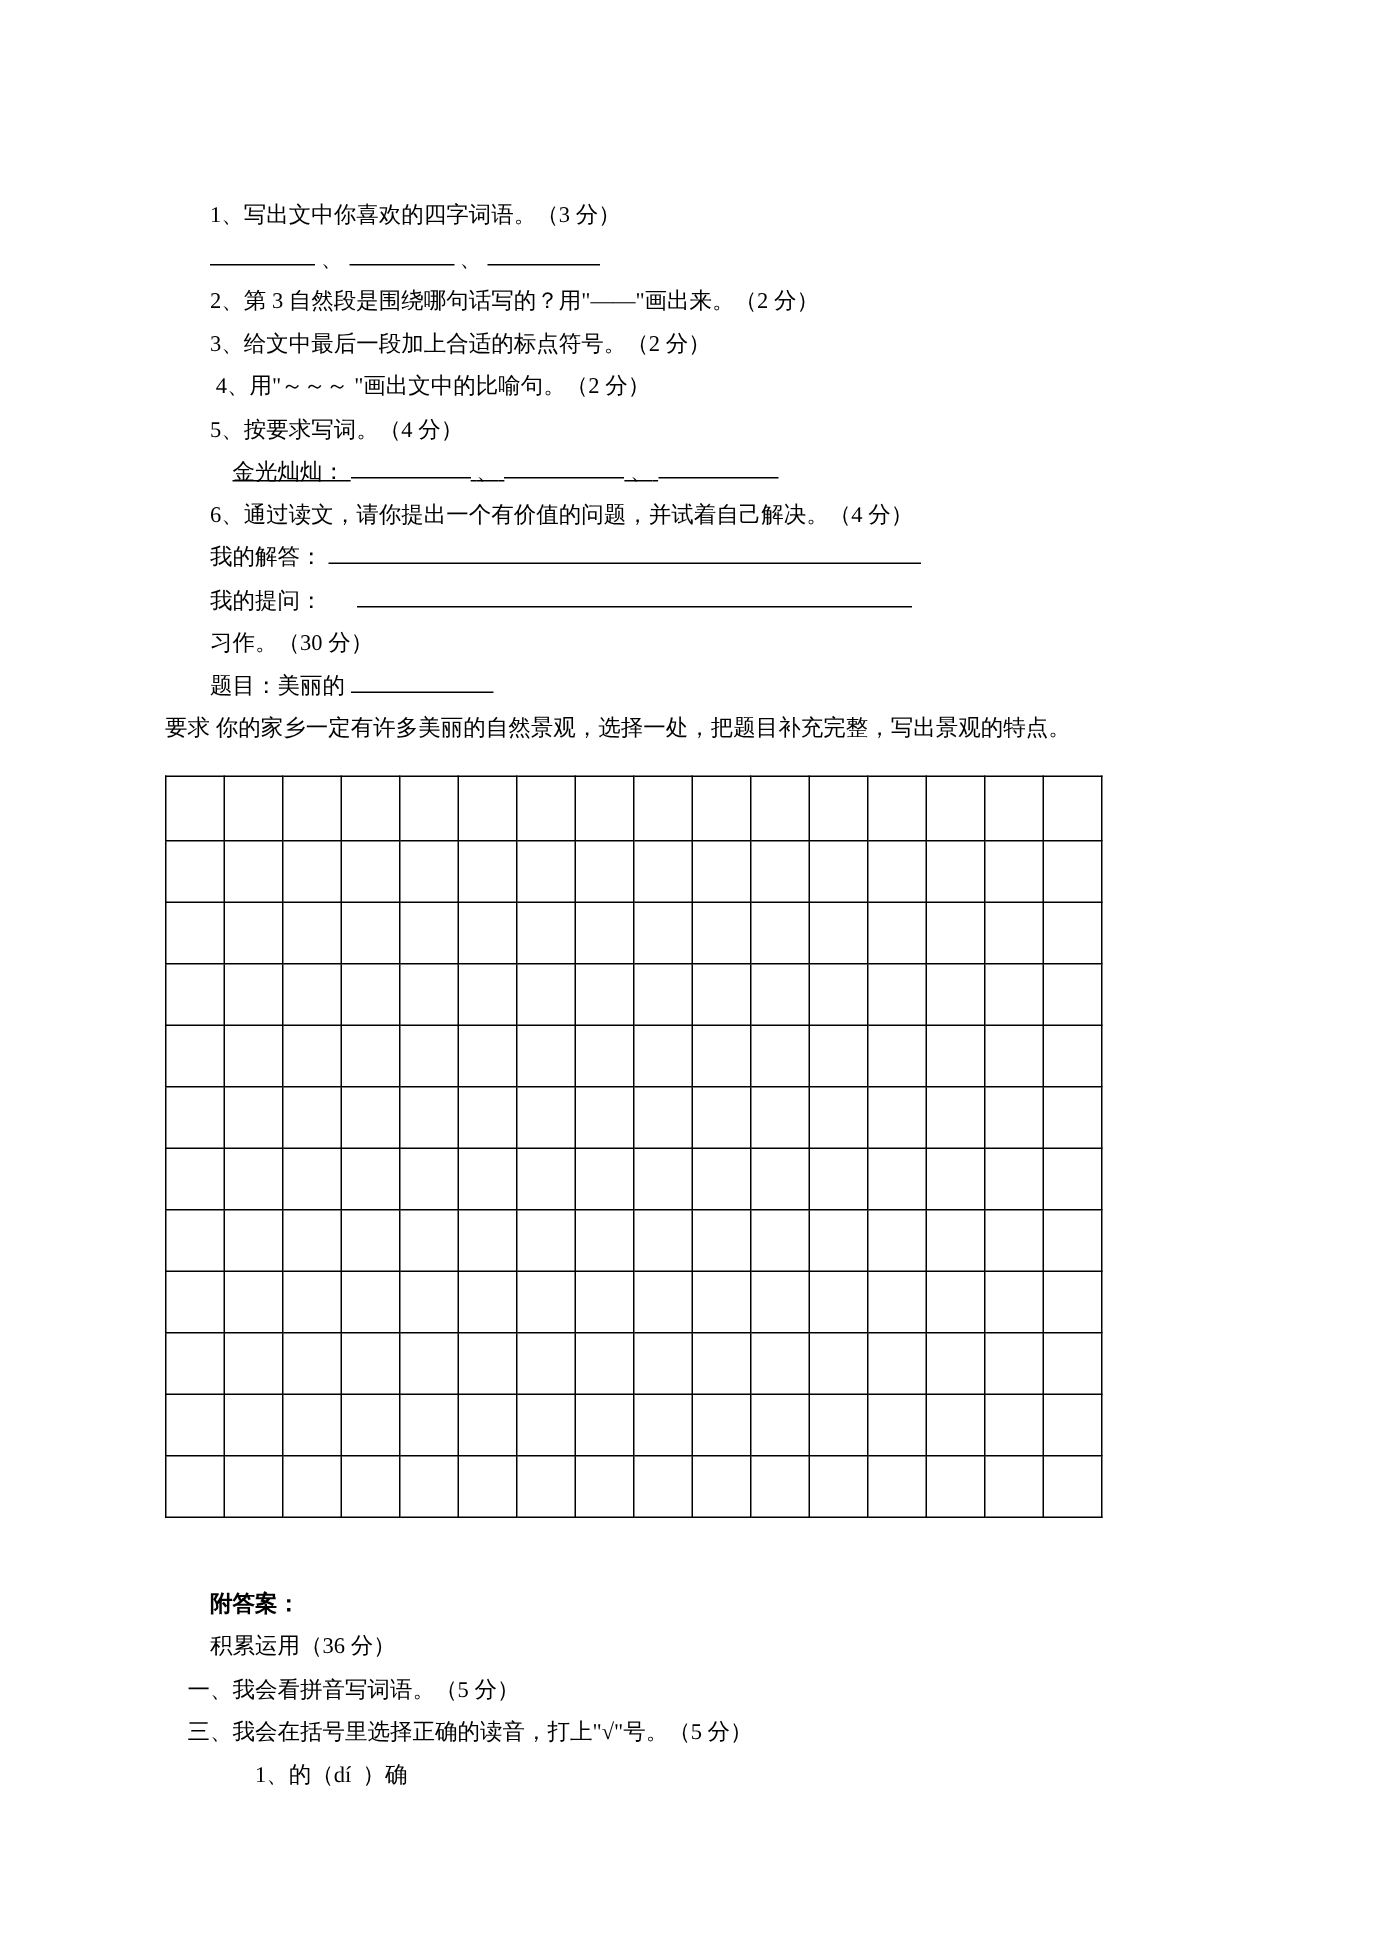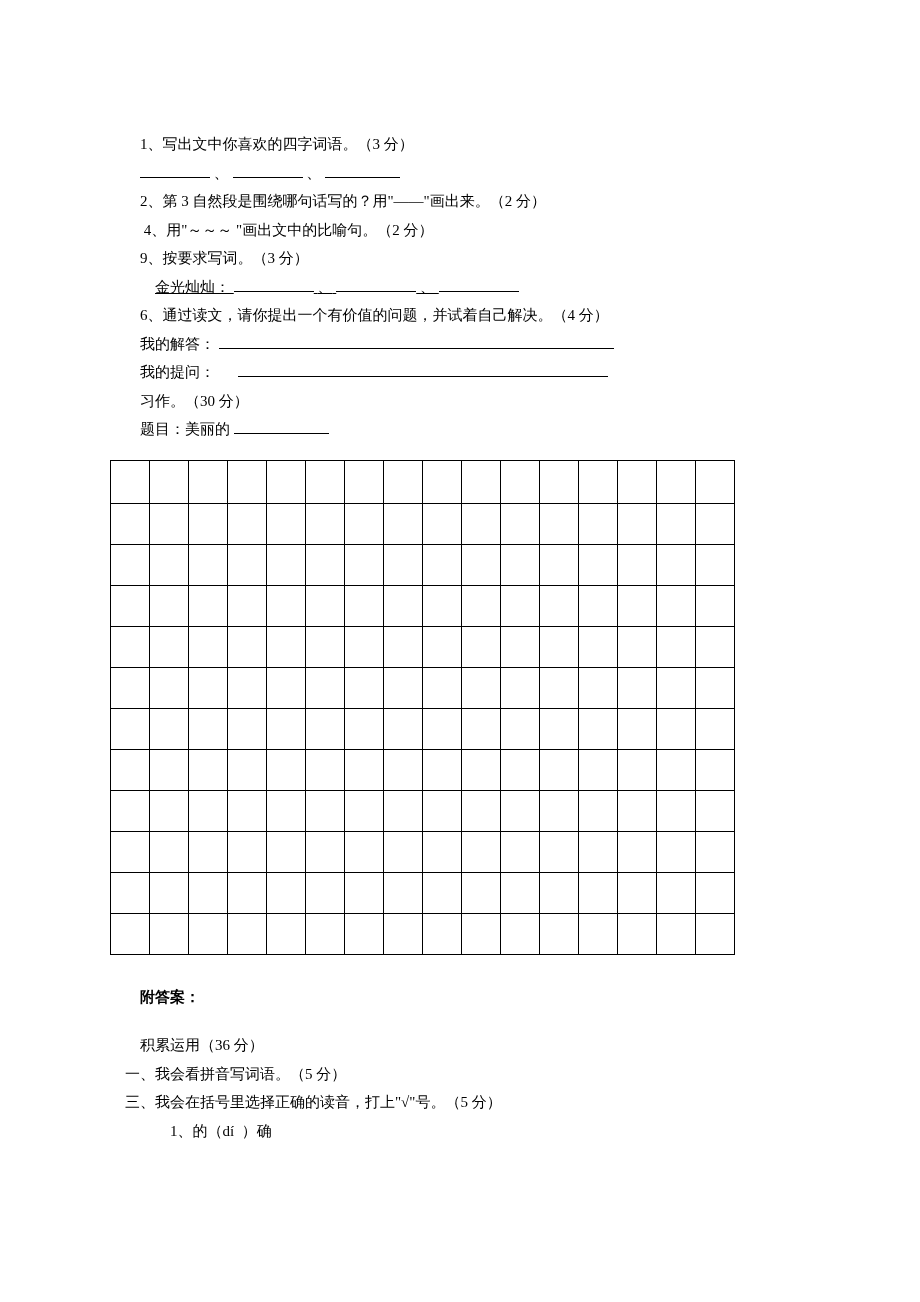--- a/index.html
+++ b/index.html
@@ -48,22 +48,23 @@
 
   <p class="line indent1">1、写出文中你喜欢的四字词语。（3 分）</p>
   <p class="line indent1">
     <span class="u" style="width:70px"></span>
     <span>、</span>
     <span class="u" style="width:70px"></span>
     <span>、</span>
     <span class="u" style="width:75px"></span>
   </p>
   <p class="line indent1">2、第 3 自然段是围绕哪句话写的？用"——"画出来。（2 分）</p>
+  <p class="line indent1">3、给文中最后一段加上合适的标点符号。（2 分）</p>
   <p class="line indent1">&nbsp;<span>4、用"～～～&nbsp;"画出文中的比喻句。（2 分）</span></p>
-  <p class="line indent1">9、按要求写词。（3 分）</p>
+  <p class="line indent1">5、按要求写词。（4 分）</p>
   <p class="line indent2">
     <span>金光灿灿：</span>
     <span class="u" style="width:80px"></span>
     <span>、</span>
     <span class="u" style="width:80px"></span>
     <span>、</span>
     <span class="u" style="width:80px"></span>
   </p>
   <p class="line indent1">6、通过读文，请你提出一个有价值的问题，并试着自己解决。（4 分）</p>
   <p class="line indent1">
@@ -73,20 +74,21 @@
   <p class="line indent1">
     <span>我的提问：</span>
     <span class="sgap"></span>
     <span class="u" style="width:370px"></span>
   </p>
   <p class="line indent1">习作。（30 分）</p>
   <p class="line indent1">
     <span>题目：美丽的</span>
     <span class="u" style="width:95px"></span>
   </p>
+  <p class="line">要求 你的家乡一定有许多美丽的自然景观，选择一处，把题目补充完整，写出景观的特点。</p>
 
   <table class="grid">
     <tbody>
         <tr class="first">
           <td></td>
           <td></td>
           <td></td>
           <td></td>
           <td></td>
           <td></td>
@@ -295,20 +297,20 @@
           <td></td>
           <td></td>
           <td></td>
           <td></td>
           <td></td>
           <td></td>
         </tr>
   </tbody>
     </table>
 
-  <p class="line bold indent1" style="margin-top:28px">附答案：</p>
-
-  <p class="line indent1" style="margin-top:20px">积累运用（36 分）</p>
+  <p class="line bold indent1" style="margin-top:44px">附答案：</p>
+
+  <p class="line indent1" style="">积累运用（36 分）</p>
   <p class="line indent1b">一、我会看拼音写词语。（5 分）</p>
   <p class="line indent1b">三、我会在括号里选择正确的读音，打上"√"号。（5 分）</p>
   <p class="line" style="padding-left:4em">1、的（dí&nbsp;&nbsp;）确</p>
 
 </div>
 
 </body></html>

